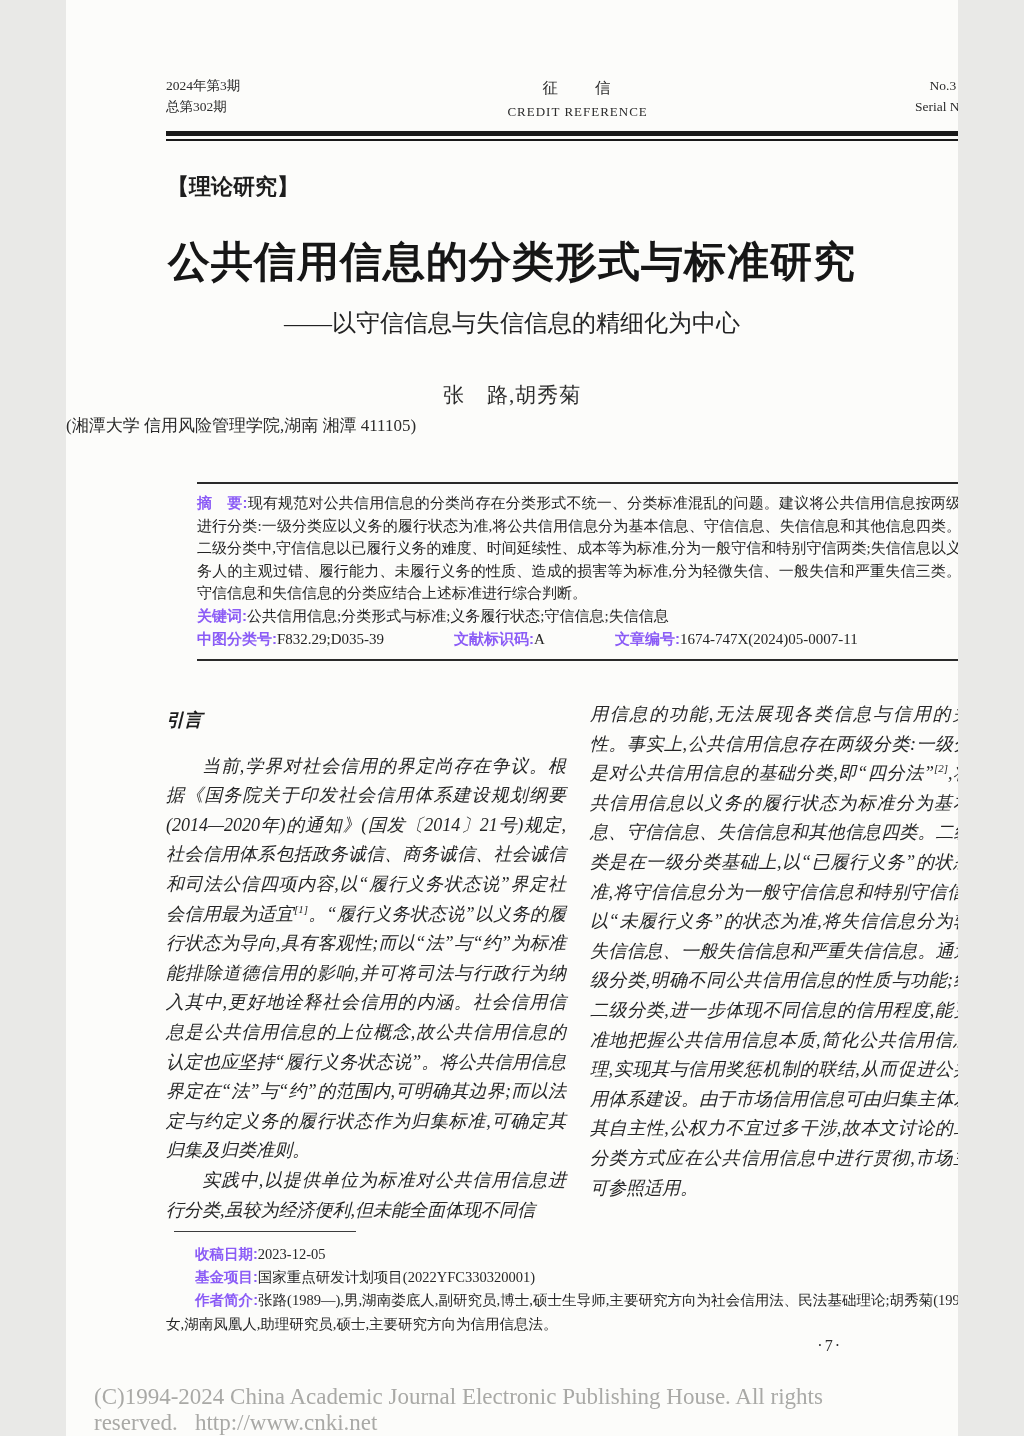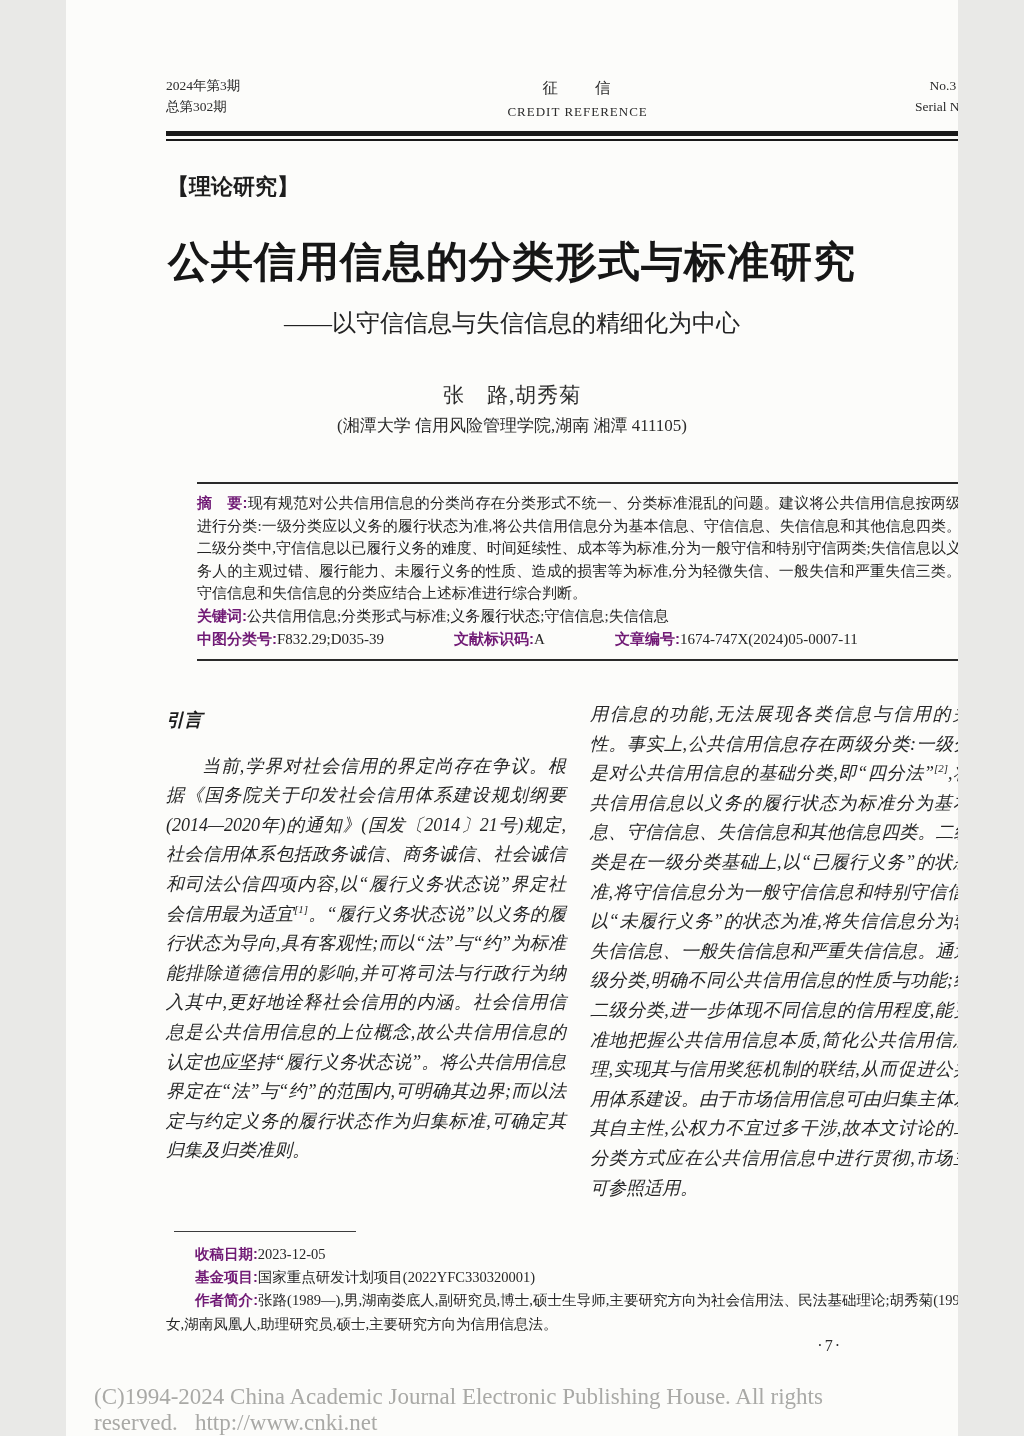--- a/index.html
+++ b/index.html
@@ -44,34 +44,34 @@
   .article-subtitle {
     position:absolute; top:307px; left:0; width:100%;
     text-align:center; font-size:24px; color:#222;
   }
   .authors {
     position:absolute; top:381px; left:0; width:100%;
     text-align:center; font-size:21px; letter-spacing:1px;
   }
   .affiliation {
     position:absolute; top:414px; left:0; width:100%;
-    text-align:center; font-size:17px;
+    text-align:left; font-size:17px;
   }
 
   
   .abstract-block {
     position:absolute; top:482px; left:131px; width:764px;
     border-top:2px solid #2a2a2a; border-bottom:2px solid #2a2a2a;
     padding:8px 0 9px 0;
     font-size:15px; line-height:22.6px; color:#242424;
   }
   .abstract-block p { text-align:justify; }
   .lbl {
     font-family:"Liberation Sans","DejaVu Sans",sans-serif;
-    font-weight:bold; color:#701a75;
+    font-weight:bold; color:#8b5cf6;
   }
   .meta-row { display:flex; gap:70px; }
 
   
   .body-cols {
     position:absolute; top:700px; left:100px; width:824px;
     display:flex; gap:24px;
     font-size:18px; line-height:29.6px; color:#252525;
   }
   .col { width:400px;font-style:italic; }
@@ -142,20 +142,21 @@
       <span><span class="lbl">中图分类号:</span><span>F832.29;D035-39</span></span>
       <span><span class="lbl">文献标识码:</span><span>A</span></span>
       <span><span class="lbl">文章编号:</span><span>1674-747X(2024)05-0007-11</span></span>
     </div>
   </div>
 
   <div class="body-cols">
     <div class="col">
       <div class="intro-heading">引言</div>
       <p><span>当前,学界对社会信用的界定尚存在争议。根据《国务院关于印发社会信用体系建设规划纲要(2014—2020年)的通知》(国发〔2014〕21号)规定,社会信用体系包括政务诚信、商务诚信、社会诚信和司法公信四项内容,以“履行义务状态说”界定社会信用最为适宜</span><sup>[1]</sup><span>。“履行义务状态说”以义务的履行状态为导向,具有客观性;而以“法”与“约”为标准能排除道德信用的影响,并可将司法与行政行为纳入其中,更好地诠释社会信用的内涵。社会信用信息是公共信用信息的上位概念,故公共信用信息的认定也应坚持“履行义务状态说”。将公共信用信息界定在“法”与“约”的范围内,可明确其边界;而以法定与约定义务的履行状态作为归集标准,可确定其归集及归类准则。</span></p>
+      <p>实践中,以提供单位为标准对公共信用信息进行分类,虽较为经济便利,但未能全面体现不同信</p>
     </div>
     <div class="col">
       <p class="cont"><span>用信息的功能,无法展现各类信息与信用的关联性。事实上,公共信用信息存在两级分类:一级分类是对公共信用信息的基础分类,即“四分法”</span><sup>[2]</sup><span>,将公共信用信息以义务的履行状态为标准分为基本信息、守信信息、失信信息和其他信息四类。二级分类是在一级分类基础上,以“已履行义务”的状态为准,将守信信息分为一般守信信息和特别守信信息;以“未履行义务”的状态为准,将失信信息分为轻微失信信息、一般失信信息和严重失信信息。通过一级分类,明确不同公共信用信息的性质与功能;经过二级分类,进一步体现不同信息的信用程度,能更精准地把握公共信用信息本质,简化公共信用信息处理,实现其与信用奖惩机制的联结,从而促进公共信用体系建设。由于市场信用信息可由归集主体发挥其自主性,公权力不宜过多干涉,故本文讨论的二级分类方式应在公共信用信息中进行贯彻,市场主体可参照适用。</span></p>
     </div>
   </div>
 
   <div class="foot-divider"></div>
   <div class="footnotes">
     <p><span class="lbl">收稿日期:</span><span>2023-12-05</span></p>
     <p><span class="lbl">基金项目:</span><span>国家重点研发计划项目(2022YFC330320001)</span></p>

